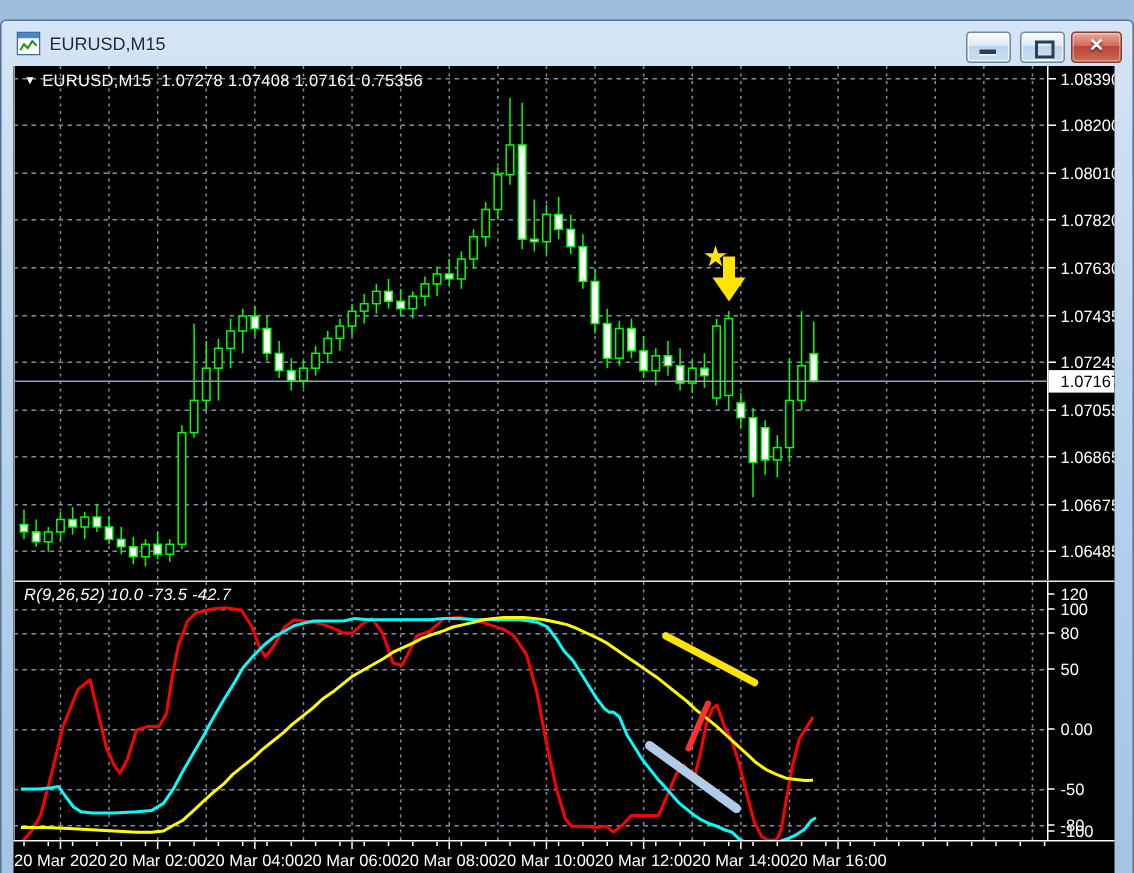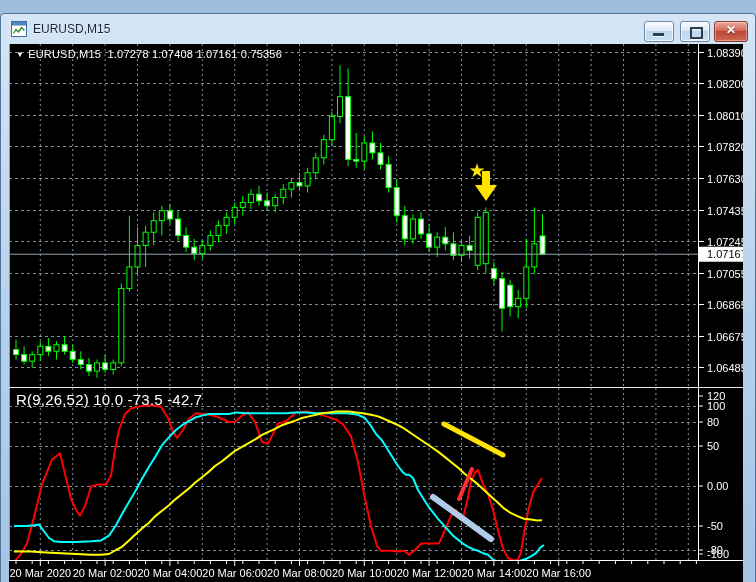--- a/index.html
+++ b/index.html
@@ -24,22 +24,22 @@
   .glyph-restore{position:absolute;left:9px;top:5px;width:9px;height:8px;
     border:2px solid #2b3d52;box-shadow:0 1px 0 rgba(255,255,255,.7);}
   .glyph-close{position:absolute;left:0;top:1px;width:100%;text-align:center;
     color:#fff;font-size:12px;font-weight:bold;text-shadow:0 1px 1px rgba(0,0,0,.5);}
   .client{position:absolute;left:8px;top:30px;width:734px;height:540px;background:#000;}
   .client svg{position:absolute;left:0;display:block;}
   .sep{position:absolute;left:0;width:734px;height:1px;background:#e6e6e6;}
   .chart-header{position:absolute;left:7px;top:4px;font-size:11px;color:#fff;
     white-space:nowrap;pointer-events:none;letter-spacing:.2px;}
   .chart-header .arrow{font-size:8px;vertical-align:1px;margin-right:4px;}
-  .ind-label{position:absolute;left:7px;top:347px;font-size:15px;color:#fff;
-    white-space:nowrap;pointer-events:none;letter-spacing:.2px;}
+  .ind-label{position:absolute;left:7px;top:347px;font-size:11px;color:#fff;
+    white-space:nowrap;pointer-events:none;letter-spacing:.2px;font-style:italic;}
   text{font-family:"Liberation Sans",sans-serif;}
 </style>
 </head>
 <body>
 
 <div class="window">
   <div class="titlebar">
     <svg class="app-icon" viewBox="0 0 16 16">
       <rect x="0.5" y="0.5" width="15" height="15" fill="#fff" stroke="#3c6ea5"></rect>
       <rect x="1" y="1" width="14" height="3.5" fill="#4d86c0"></rect>

